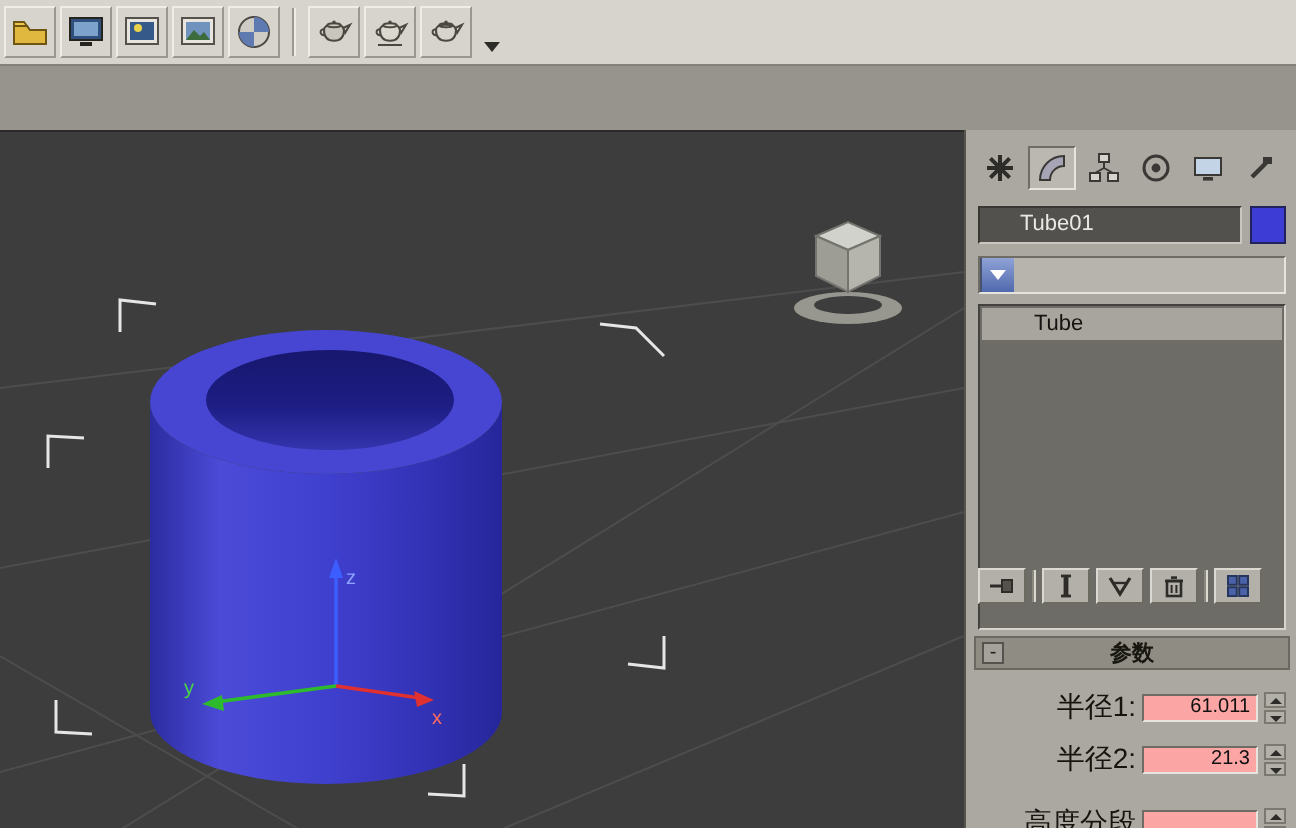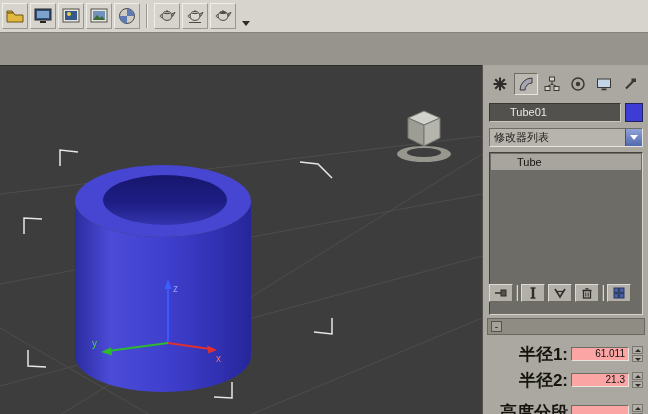--- a/index.html
+++ b/index.html
@@ -60,21 +60,21 @@
 
   .rollout-hdr { position:absolute; left:4px; top:253px; width:158px; height:17px;
                  background:#8f8c84; border:1px solid #6b6861; display:flex; align-items:center; }
   .collapse-box { width:11px; height:11px; margin-left:3px; background:#a5a29b; border:1px solid #55534d;
                   font-size:10px; line-height:9px; text-align:center; color:#1d1c18; }
   .rollout-title { flex:1; text-align:center; font-size:11px; font-weight:bold; color:#17160f;
                    padding-right:14px; }
 
   .param-row { position:absolute; left:6px; width:154px; height:18px;
                display:flex; align-items:center; justify-content:flex-end; gap:3px; }
-  .p-label { font-size:17px; color:#15140f; white-space:nowrap;font-weight:bold; }
+  .p-label { font-size:14px; color:#15140f; white-space:nowrap; }
   .p-field { width:58px; height:14px; background:#fca5a5; border:1px solid;
              border-color:#6f6c64 #e6e4de #e6e4de #6f6c64; font-size:10px; color:#111;
              text-align:right; padding:0 3px; line-height:12px; }
   .spinner { width:11px; height:16px; display:flex; flex-direction:column; gap:1px; }
   .spin { flex:1; background:#b3b0a9; border:1px solid #7b786f; position:relative; }
   .spin::after { content:""; position:absolute; left:1.5px; top:2px; width:0; height:0;
                  border-left:3px solid transparent; border-right:3px solid transparent; }
   .spin.up::after   { border-bottom:3.5px solid #2e2c28; }
   .spin.down::after { border-top:3.5px solid #2e2c28; }
 </style>
@@ -264,21 +264,20 @@
         </svg>
       </div>
     </div>
 
     <div class="name-row">
       <div class="name-field">Tube01</div>
       <div class="color-swatch"></div>
     </div>
 
     <div class="mod-dropdown">
-      <div class="dd-label">修改器列表</div>
       <div class="dd-btn">
         <span class="dd-arrow"></span>
       </div>
     </div>
 
     <div class="stack-box">
       <div class="stack-row selected">Tube</div>
     </div>
 
     <div class="stack-btns">
@@ -319,20 +318,21 @@
               <rect x="7.6" y="2" width="4.4" height="4.4"></rect>
             <rect x="2" y="7.6" width="4.4" height="4.4"></rect>
               <rect x="7.6" y="7.6" width="4.4" height="4.4"></rect>
           </g>
         </svg>
       </div>
     </div>
 
     <div class="rollout-hdr">
       <div class="collapse-box">-</div>
+      <div class="rollout-title">参数</div>
     </div>
 
     <div class="param-row" style="top:280px">
       <span class="p-label">半径1:</span>
       <span class="p-field">61.011</span>
       <span class="spinner">
         <span class="spin up"></span>
         <span class="spin down"></span>
       </span>
     </div>

